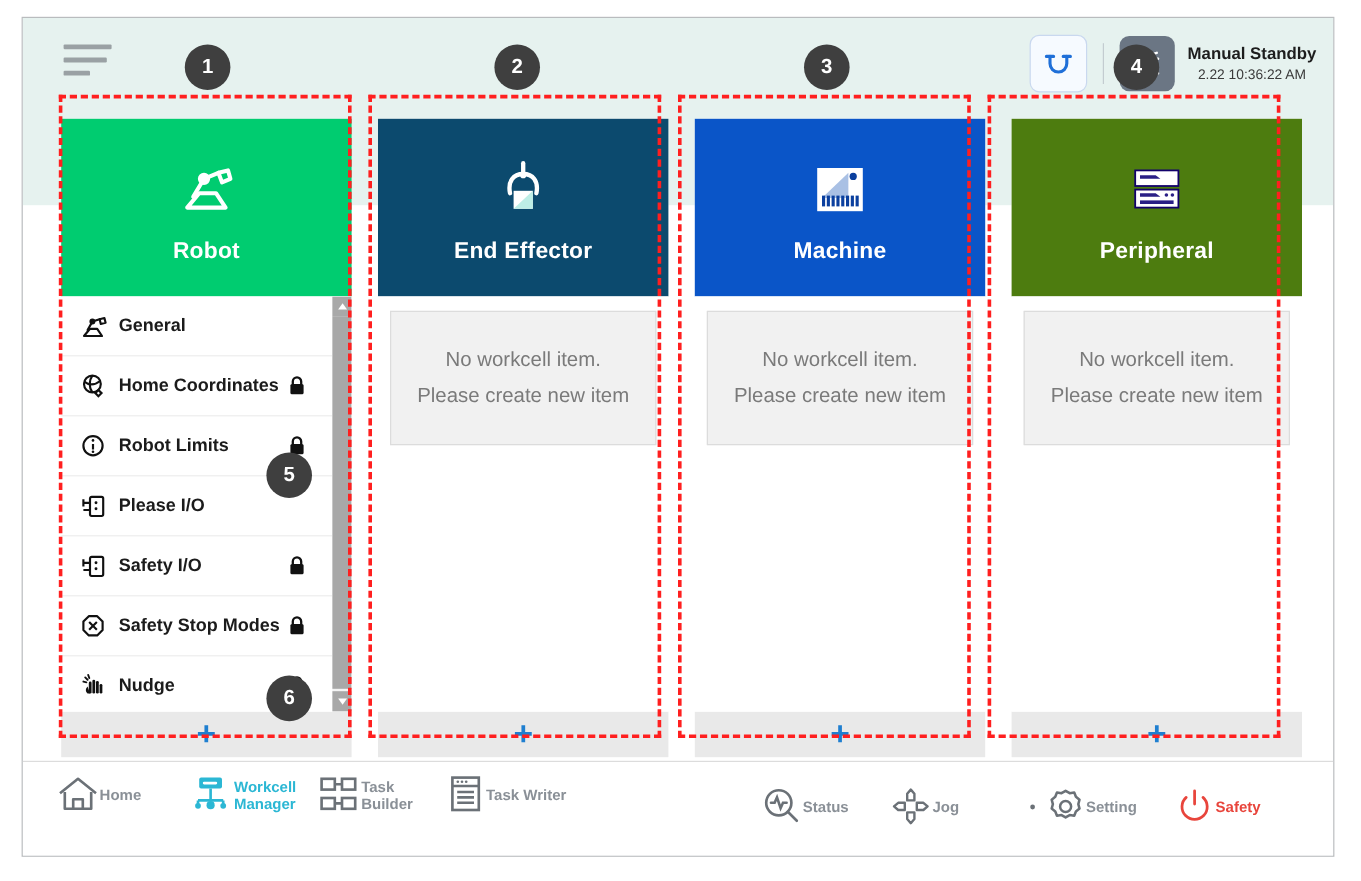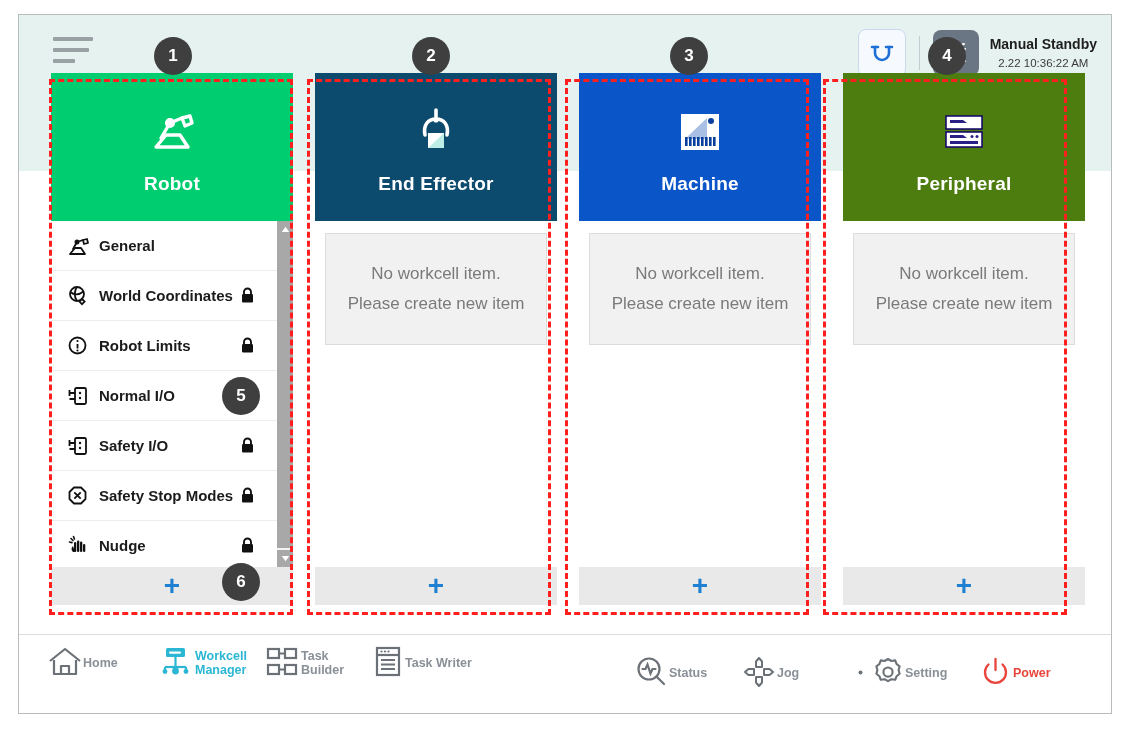--- a/index.html
+++ b/index.html
@@ -35,21 +35,21 @@
   .mode-icon{
     width:46px;height:46px;border-radius:8px;background:#6b7684;
     display:flex;align-items:center;justify-content:center;
   }
   .status-text{margin-left:11px;line-height:1.25;text-align:center;}
   .status-title{font-size:14px;font-weight:bold;color:#1d1d1d;}
   .status-time{font-size:11.5px;color:#3a3a3a;margin-top:2px;}
 
   
   .cols{
-    position:absolute;left:32px;top:58px;right:26px;height:532px;
+    position:absolute;left:32px;top:84px;right:26px;height:532px;
     display:flex;gap:22px;
   }
   .col{
     flex:1;display:flex;flex-direction:column;
     background:#ffffff;position:relative;
   }
   .card-head{
     height:148px;display:flex;flex-direction:column;align-items:center;
     justify-content:center;cursor:pointer;
   }
@@ -189,21 +189,21 @@
             <span class="ricon">
               <svg width="24" height="24" viewBox="0 0 24 24">
                   <g fill="none" stroke="#111" stroke-width="1.8">
                     <circle cx="11" cy="10" r="7"></circle>
                 <path d="M4.2 8 C8 11 13 11 17.5 7.5"></path>
                     <path d="M11 3 C8 7 8 13 11 17"></path>
                 <path d="M16 15 l2.6 2.6 l-2.6 2.6 l-2.6 -2.6 Z" fill="#fff"></path>
                   </g>
                 </svg>
             </span>
-            <span class="rlabel">World Coordinates</span>
+            <span class="rlabel">Home Coordinates</span>
             <span class="rlock">
               <svg width="15" height="17" viewBox="0 0 15 17">
                 <path d="M4 7 V5 a3.5 3.5 0 0 1 7 0 V7" fill="none" stroke="#111" stroke-width="1.9"></path>
                 <rect x="2" y="7" width="11" height="8.5" rx="1.3" fill="#111"></rect>
                 </svg>
             </span>
           </div>
 
           <div class="row">
             <span class="ricon">
@@ -230,21 +230,21 @@
               <svg width="24" height="24" viewBox="0 0 24 24">
                   <g fill="none" stroke="#111" stroke-width="1.8" stroke-linejoin="round">
                 <rect x="9" y="4" width="11" height="16" rx="1.4"></rect>
                 <path d="M9 9 H3.5 M9 15 H3.5"></path>
                     <path d="M3.5 6 V12"></path>
                 <circle cx="14" cy="9" r="1.2" fill="#111" stroke="none"></circle>
                 <circle cx="14" cy="14" r="1.2" fill="#111" stroke="none"></circle>
                   </g>
                 </svg>
             </span>
-            <span class="rlabel">Normal I/O</span>
+            <span class="rlabel">Please I/O</span>
             <span class="rlock"></span>
           </div>
 
           <div class="row">
             <span class="ricon">
               <svg width="24" height="24" viewBox="0 0 24 24">
                   <g fill="none" stroke="#111" stroke-width="1.8" stroke-linejoin="round">
                 <rect x="9" y="4" width="11" height="16" rx="1.4"></rect>
                 <path d="M9 9 H3.5 M9 15 H3.5"></path>
                     <path d="M3.5 6 V12"></path>
@@ -528,21 +528,21 @@
 
       <div class="nav-item power">
         <span class="nic">
           <svg width="34" height="32" viewBox="0 0 34 32">
               <g fill="none" stroke="#e8453c" stroke-width="2.3" stroke-linecap="round">
             <path d="M9.5 8.5 a10.5 10.5 0 1 0 14 0"></path>
                 <path d="M16.5 3 V14"></path>
               </g>
             </svg>
         </span>
-        <span class="nlabel">Power</span>
+        <span class="nlabel">Safety</span>
       </div>
     </div>
   </div>
 
   <div class="ann" style="left:30px;top:64px;width:244px;height:536px;"></div>
   <div class="ann" style="left:288px;top:64px;width:244px;height:536px;"></div>
   <div class="ann" style="left:546px;top:64px;width:244px;height:536px;"></div>
   <div class="ann" style="left:804px;top:64px;width:244px;height:536px;"></div>
 
   <div class="badge" style="left:135px;top:22px;">1</div>

